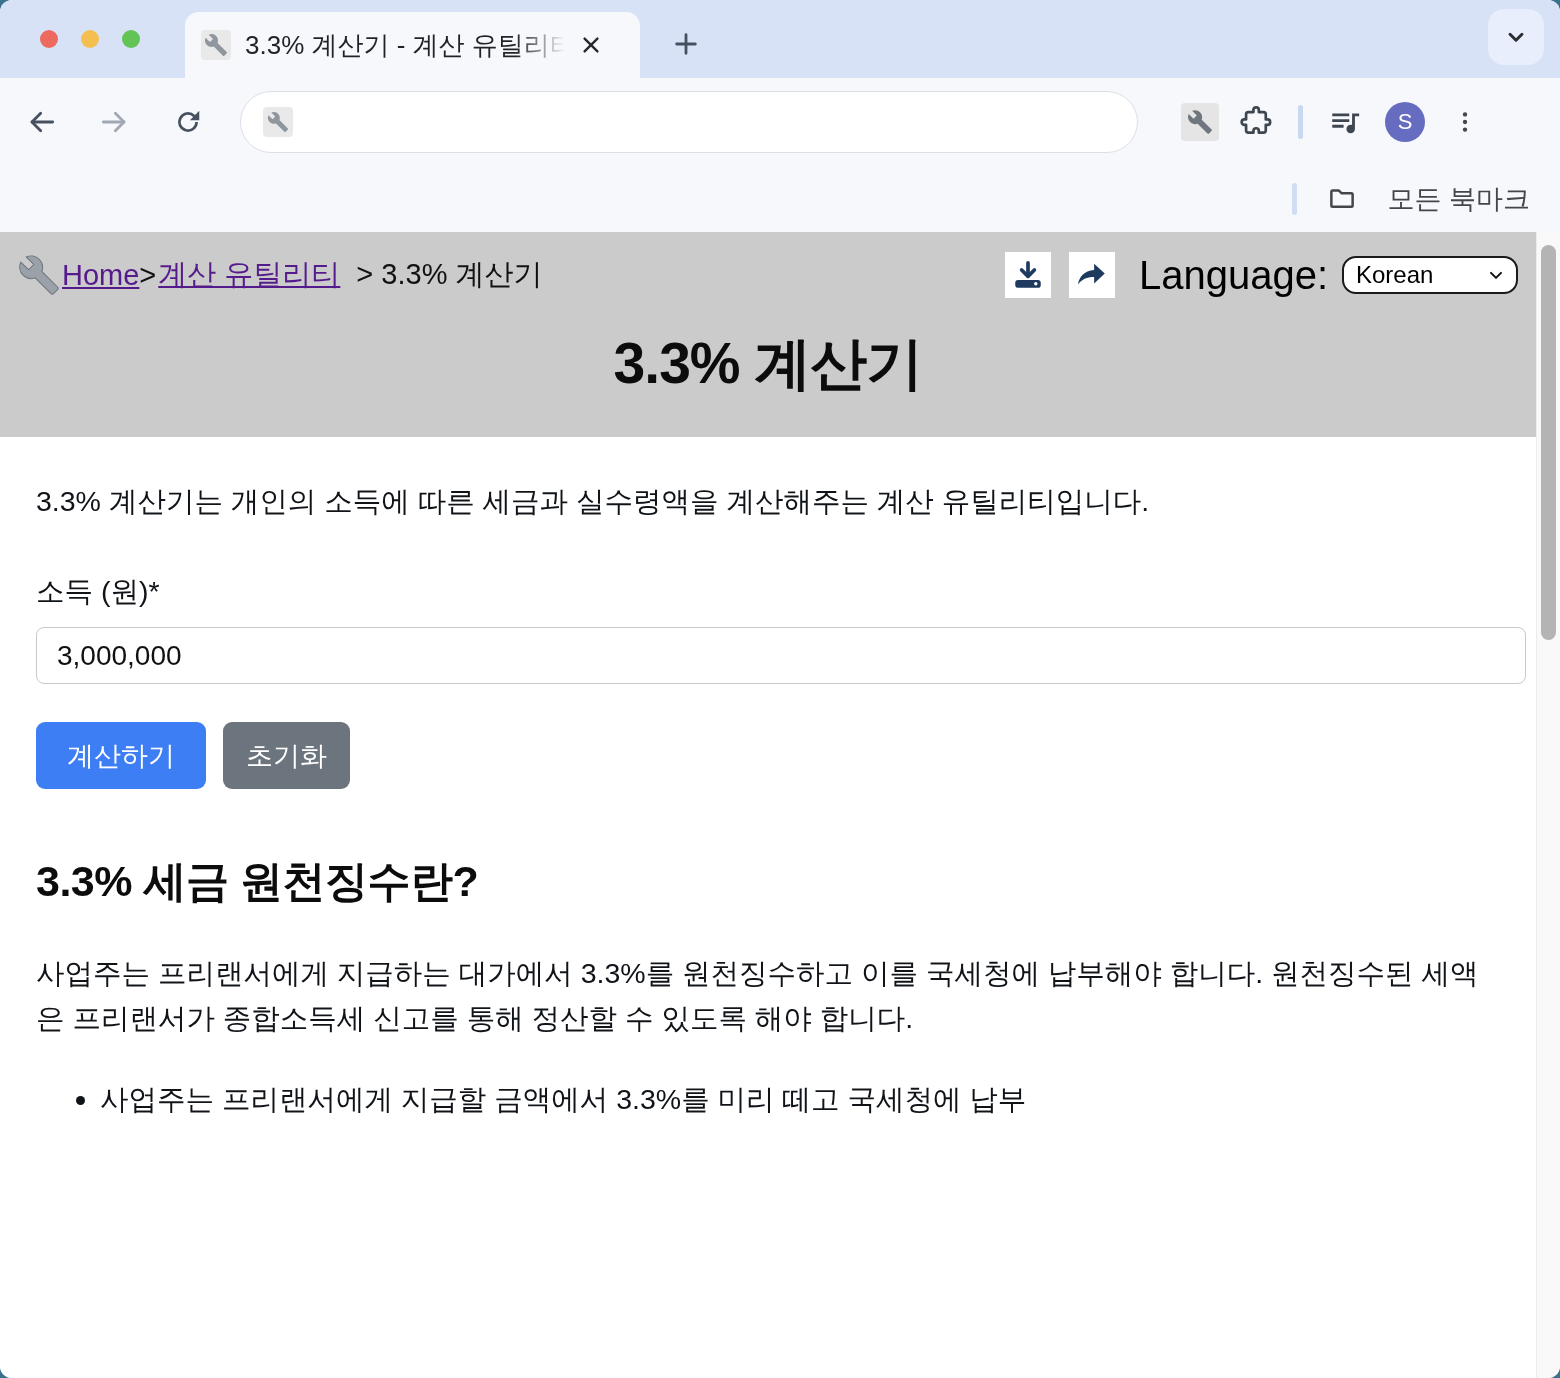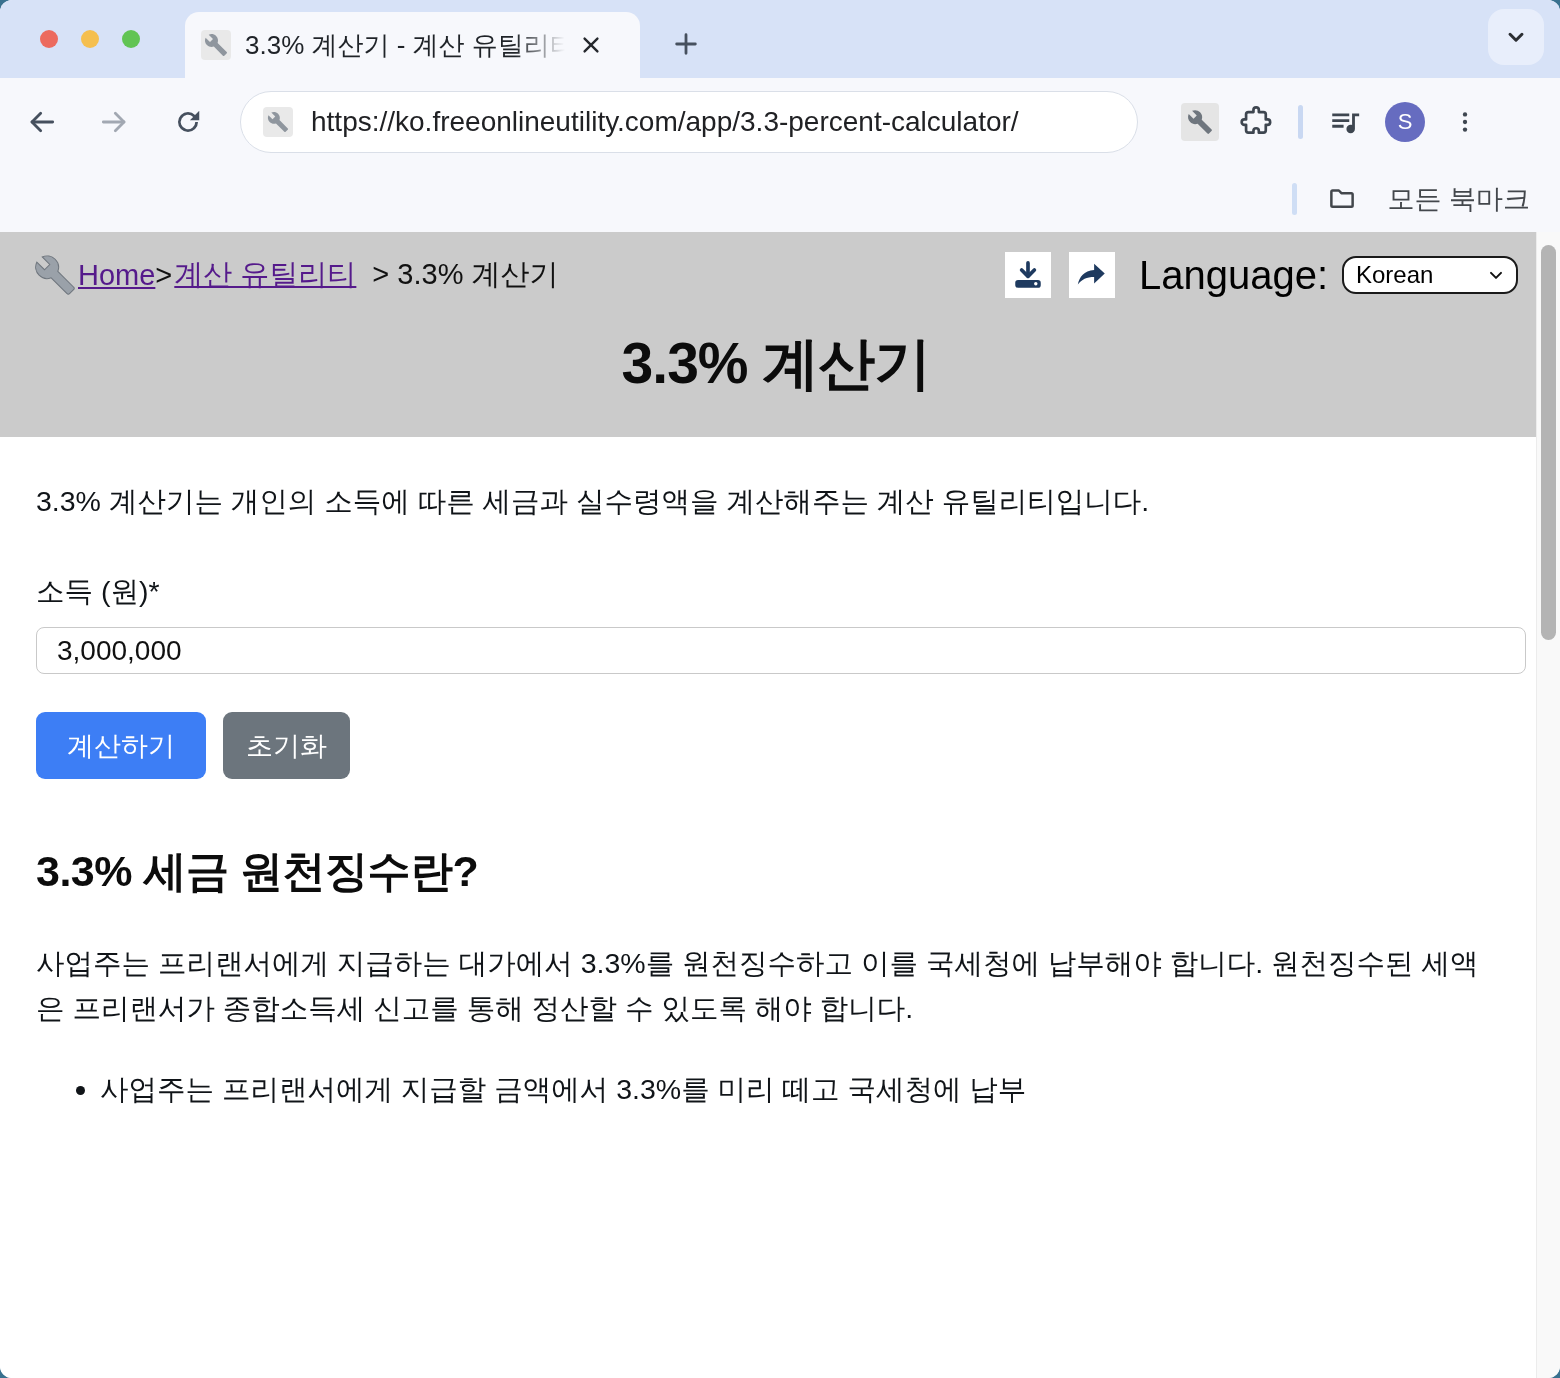--- a/index.html
+++ b/index.html
@@ -41,38 +41,38 @@
   .bookmarks { position:absolute; top:165px; left:0; right:0; height:67px; background:#f7f8fc;
                display:flex; align-items:center; justify-content:flex-end; }
   .bm-sep { width:5px; height:32px; background:#cfdef5; border-radius:3px; margin-right:30px; }
   .bm-all { display:flex; align-items:center; gap:30px; margin-right:30px; font-size:27px; color:#43474c; }
 
   
   .page { position:absolute; top:232px; left:0; width:1536px; height:1146px; background:#ffffff; overflow:hidden; }
   .scrollbar { position:absolute; top:232px; right:0; width:24px; bottom:0; background:#f9f9f9; border-left:1px solid #ececec; }
   .scroll-thumb { position:absolute; top:13px; left:4px; width:15px; height:395px; background:#b4b4b4; border-radius:8px; }
 
-  .page-header { background:#cbcbcb; padding:20px 18px 34px 34px; }
+  .page-header { background:#cbcbcb; padding:20px 18px 34px 18px; }
   .crumb-row { display:flex; align-items:center; }
   .site-logo { width:42px; height:42px; flex:none; }
   .crumb { font-size:29px; color:#111; margin-left:2px; white-space:nowrap; }
   .crumb a { color:#551a8b; text-decoration:underline; }
   .crumb-plain { font-size:29px; color:#111; }
   .hdr-actions { margin-left:auto; display:flex; align-items:center; }
   .hdr-btn { width:46px; height:46px; background:#ffffff; display:flex; align-items:center; justify-content:center; margin-left:18px; }
   .lang-label { font-size:40px; color:#000; margin-left:24px; }
   .lang-select { margin-left:14px; width:176px; height:38px; background:#fff; border:2px solid #1a1a1a; border-radius:14px;
                  display:flex; align-items:center; padding:0 10px 0 12px; }
   .lang-value { font-size:24px; color:#000; flex:1; }
   .page-title { text-align:center; font-size:57px; font-weight:bold; color:#0c0c0c; margin-top:28px; letter-spacing:-1px; }
 
   .content { padding:42px 36px 0 36px; color:#101418; }
   .desc { font-size:28.5px; line-height:1.55; }
   .field-label { font-size:28.5px; margin-top:50px; }
-  .income-input { margin-top:16px; width:1490px; height:47px; border:1px solid #c9c9c9; border-radius:8px;
+  .income-input { margin-top:16px; width:1490px; height:57px; border:1px solid #c9c9c9; border-radius:8px;
                   font-size:28px; padding:0 20px; font-family:"Liberation Sans", sans-serif; color:#111; background:#fff; }
   .btn-row { margin-top:38px; display:flex; gap:17px; }
   .btn { border:none; border-radius:9px; font-size:27px; color:#fff; font-family:"Liberation Sans", sans-serif; cursor:pointer; }
   .btn-calc { background:#3d7ef5; width:170px; height:67px; }
   .btn-reset { background:#6c757d; width:127px; height:67px; }
   h2.sec { font-size:43px; font-weight:bold; color:#0c0c0c; margin-top:64px; letter-spacing:-0.5px; }
   p.body-p { font-size:28.5px; line-height:1.58; margin-top:40px; word-break:break-all; }
   ul.body-ul { margin-top:38px; padding-left:64px; }
   ul.body-ul li { font-size:28.5px; line-height:1.42; margin-bottom:17px; }
 
@@ -138,21 +138,20 @@
           <path d="M17.65 6.35A7.96 7.96 0 0 0 12 4a8 8 0 1 0 8 8h-2.2a5.8 5.8 0 1 1-1.7-4.1L13.5 10.5H21V3l-3.35 3.35z" fill="#46505e"></path>
         </svg>
     </div>
 
     <div class="omnibox">
       <div class="omni-favicon">
         <svg width="22" height="22" viewBox="0 0 24 24">
             <path d="M22.7 19l-9.1-9.1c.9-2.3.4-5-1.5-6.9-2-2-5-2.4-7.4-1.3L9 6 6 9 1.6 4.7C.4 7.1.9 10.1 2.9 12.1c1.9 1.9 4.6 2.4 6.9 1.5l9.1 9.1c.4.4 1 .4 1.4 0l2.3-2.3c.5-.4.5-1.1.1-1.4z" fill="#8f969e"></path>
           </svg>
       </div>
-      <span class="omni-url">https://ko.freeonlineutility.com/app/3.3-percent-calculator/</span>
     </div>
 
     <div class="tb-right">
       <div class="tb-icon">
         <div class="ext-wrench">
           <svg width="26" height="26" viewBox="0 0 24 24">
               <path d="M22.7 19l-9.1-9.1c.9-2.3.4-5-1.5-6.9-2-2-5-2.4-7.4-1.3L9 6 6 9 1.6 4.7C.4 7.1.9 10.1 2.9 12.1c1.9 1.9 4.6 2.4 6.9 1.5l9.1 9.1c.4.4 1 .4 1.4 0l2.3-2.3c.5-.4.5-1.1.1-1.4z" fill="#6f767e"></path>
             </svg>
         </div>
       </div>

